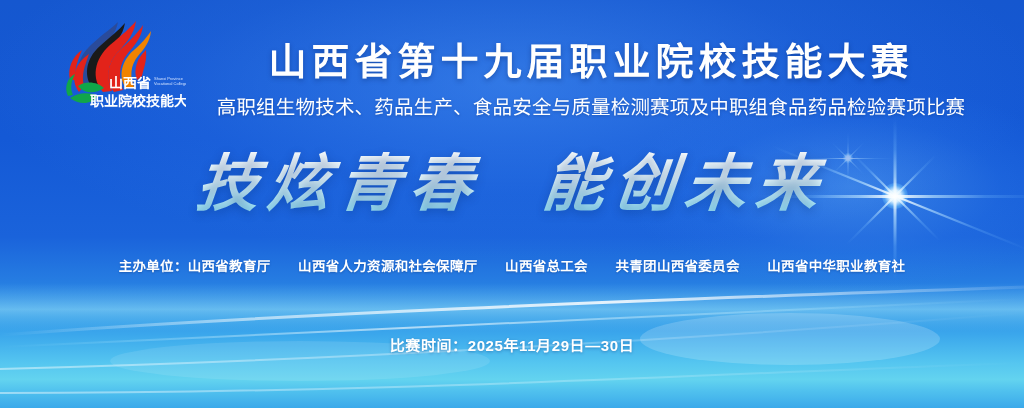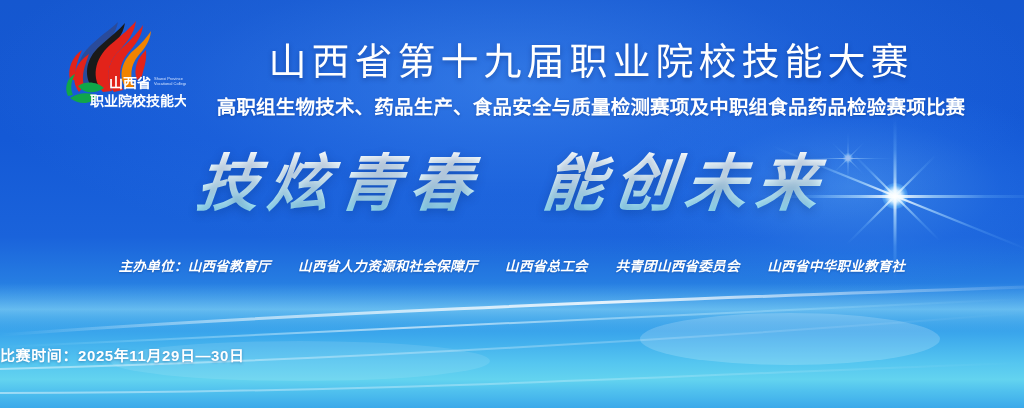--- a/index.html
+++ b/index.html
@@ -83,32 +83,32 @@
 
   
   .title-block{
     position:absolute;left:186px;top:36px;
     width:810px;
   }
   .main-title{
     margin:0;
     font-size:38px;
     line-height:52px;
-    font-weight:normal;
+    font-weight:bold;
     color:#ffffff;
     letter-spacing:5px;
     text-align:center;
     text-shadow:0 2px 5px rgba(0,30,90,.35);
     white-space:nowrap;
   }
   .sub-title{
     margin:6px 0 0 0;
     font-size:19.5px;
     line-height:26px;
-    font-weight:bold;
+    font-weight:normal;
     color:#ffffff;
     letter-spacing:.2px;
     text-align:center;
     white-space:nowrap;
     text-shadow:0 1px 3px rgba(0,30,90,.30);
   }
 
   
   .slogan{
     position:absolute;left:0;right:0;top:146px;
@@ -131,35 +131,35 @@
     background-clip:text;
     -webkit-text-fill-color:transparent;
     text-shadow:0 3px 10px rgba(4,40,110,.30);
     transform:skewX(-6deg);
   }
 
   
   .orgs{
     position:absolute;left:0;right:0;top:252px;
     text-align:center;
-    font-style:italic;
   }
   .org-line{
     font-size:13.5px;
     line-height:30px;
     font-weight:bold;
     color:#ffffff;
     letter-spacing:.3px;
     white-space:nowrap;
     text-shadow:0 1px 2px rgba(0,30,90,.30);
   }
 
   
   .date-line{
-    position:absolute;left:0;right:0;top:344px;
+    position:absolute;left:0;right:0;top:334px;
+    text-align:center;
     font-size:15px;
     line-height:24px;
     font-weight:bold;
     color:#ffffff;
     letter-spacing:.6px;
     white-space:nowrap;
     text-shadow:0 1px 3px rgba(0,40,110,.35);
   }
 </style>
 </head>

